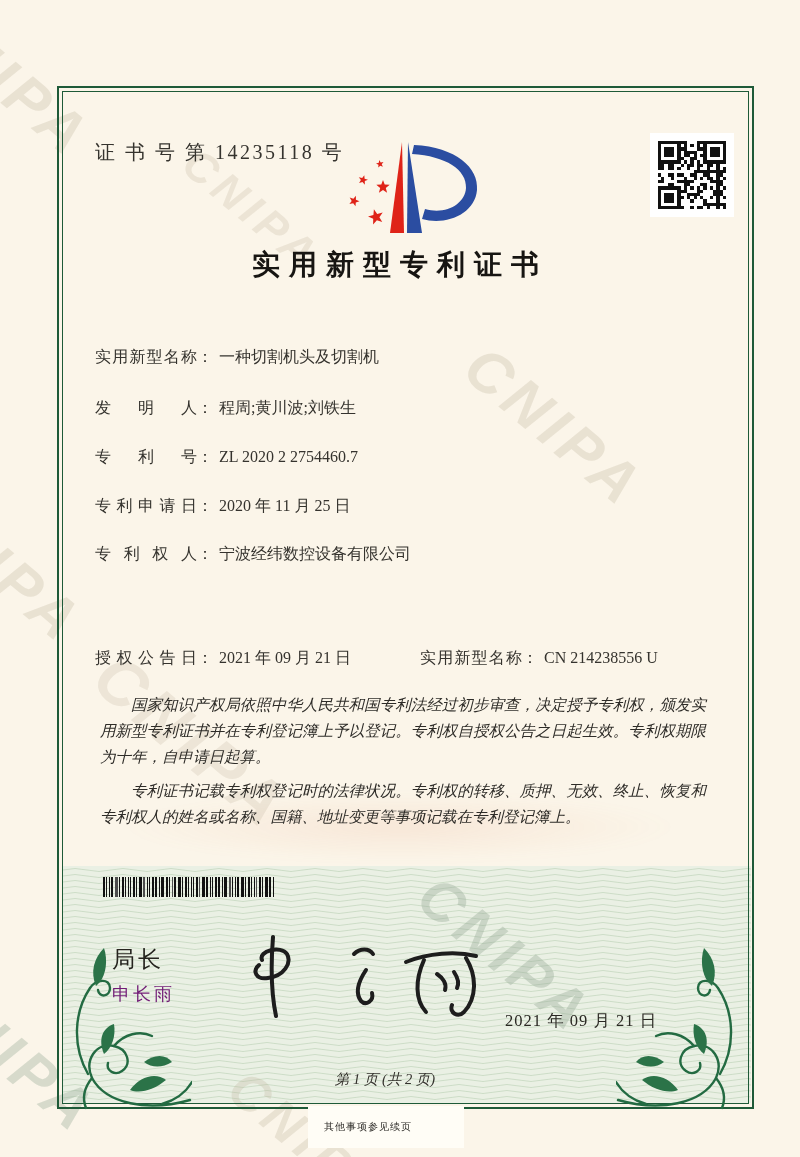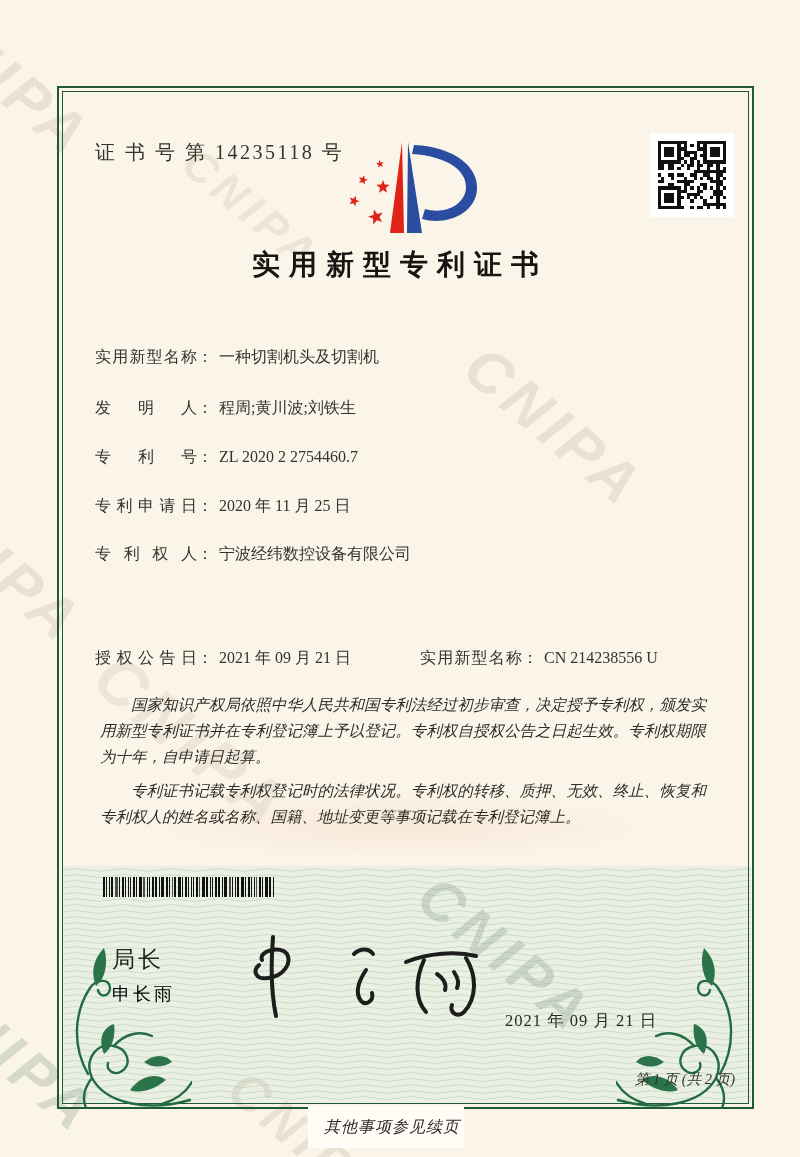--- a/index.html
+++ b/index.html
@@ -52,30 +52,30 @@
   .pair2{position:absolute;left:325px;top:0;}
 
   .body-text{position:absolute;left:92px;top:684px;width:622px;z-index:5;
       font-size:15.5px;line-height:26px;color:#2e2c28;text-align:justify;font-style:italic;}
   .body-text p{margin:8px;text-indent:2em;}
 
   .barcode{position:absolute;left:103px;top:877px;z-index:5;}
 
   .signer-title{position:absolute;left:112px;top:944px;z-index:5;font-size:23px;color:#26241f;letter-spacing:3px;
       font-family:"Liberation Sans","DejaVu Sans",sans-serif;}
-  .signer-name{position:absolute;left:112px;top:982px;z-index:5;font-size:18px;color:#000000;letter-spacing:3px;
+  .signer-name{position:absolute;left:112px;top:982px;z-index:5;font-size:18px;color:#701a75;letter-spacing:3px;
       font-family:"Liberation Sans","DejaVu Sans",sans-serif;}
   .signature{position:absolute;left:228px;top:932px;z-index:5;}
   .issue-date{position:absolute;left:505px;top:1010px;z-index:5;font-size:16.5px;color:#2a2823;letter-spacing:1px;}
-  .page-note{position:absolute;left:35px;top:1070px;width:700px;z-index:5;text-align:right;
+  .page-note{position:absolute;left:35px;top:1070px;width:700px;z-index:5;text-align:center;
       font-size:14.5px;color:#33312c;font-style:italic;}
 
   .cont-box{position:absolute;left:308px;top:1106px;width:156px;height:42px;background:#fffdf6;z-index:5;
       display:flex;align-items:center;padding-left:16px;box-sizing:border-box;}
-  .cont-box span{font-size:16px;color:#2e2c28;font-style:italic;letter-spacing:1px;}
+  .cont-box span{font-size:10px;color:#2e2c28;letter-spacing:1px;}
 </style>
 </head>
 <body>
 
 <div class="page">
 
   <span class="wm wm1">CNIPA</span>
   <span class="wm wm2">CNIPA</span>
   <span class="wm wm3">CNIPA</span>
   <span class="wm wm4">CNIPA</span>

